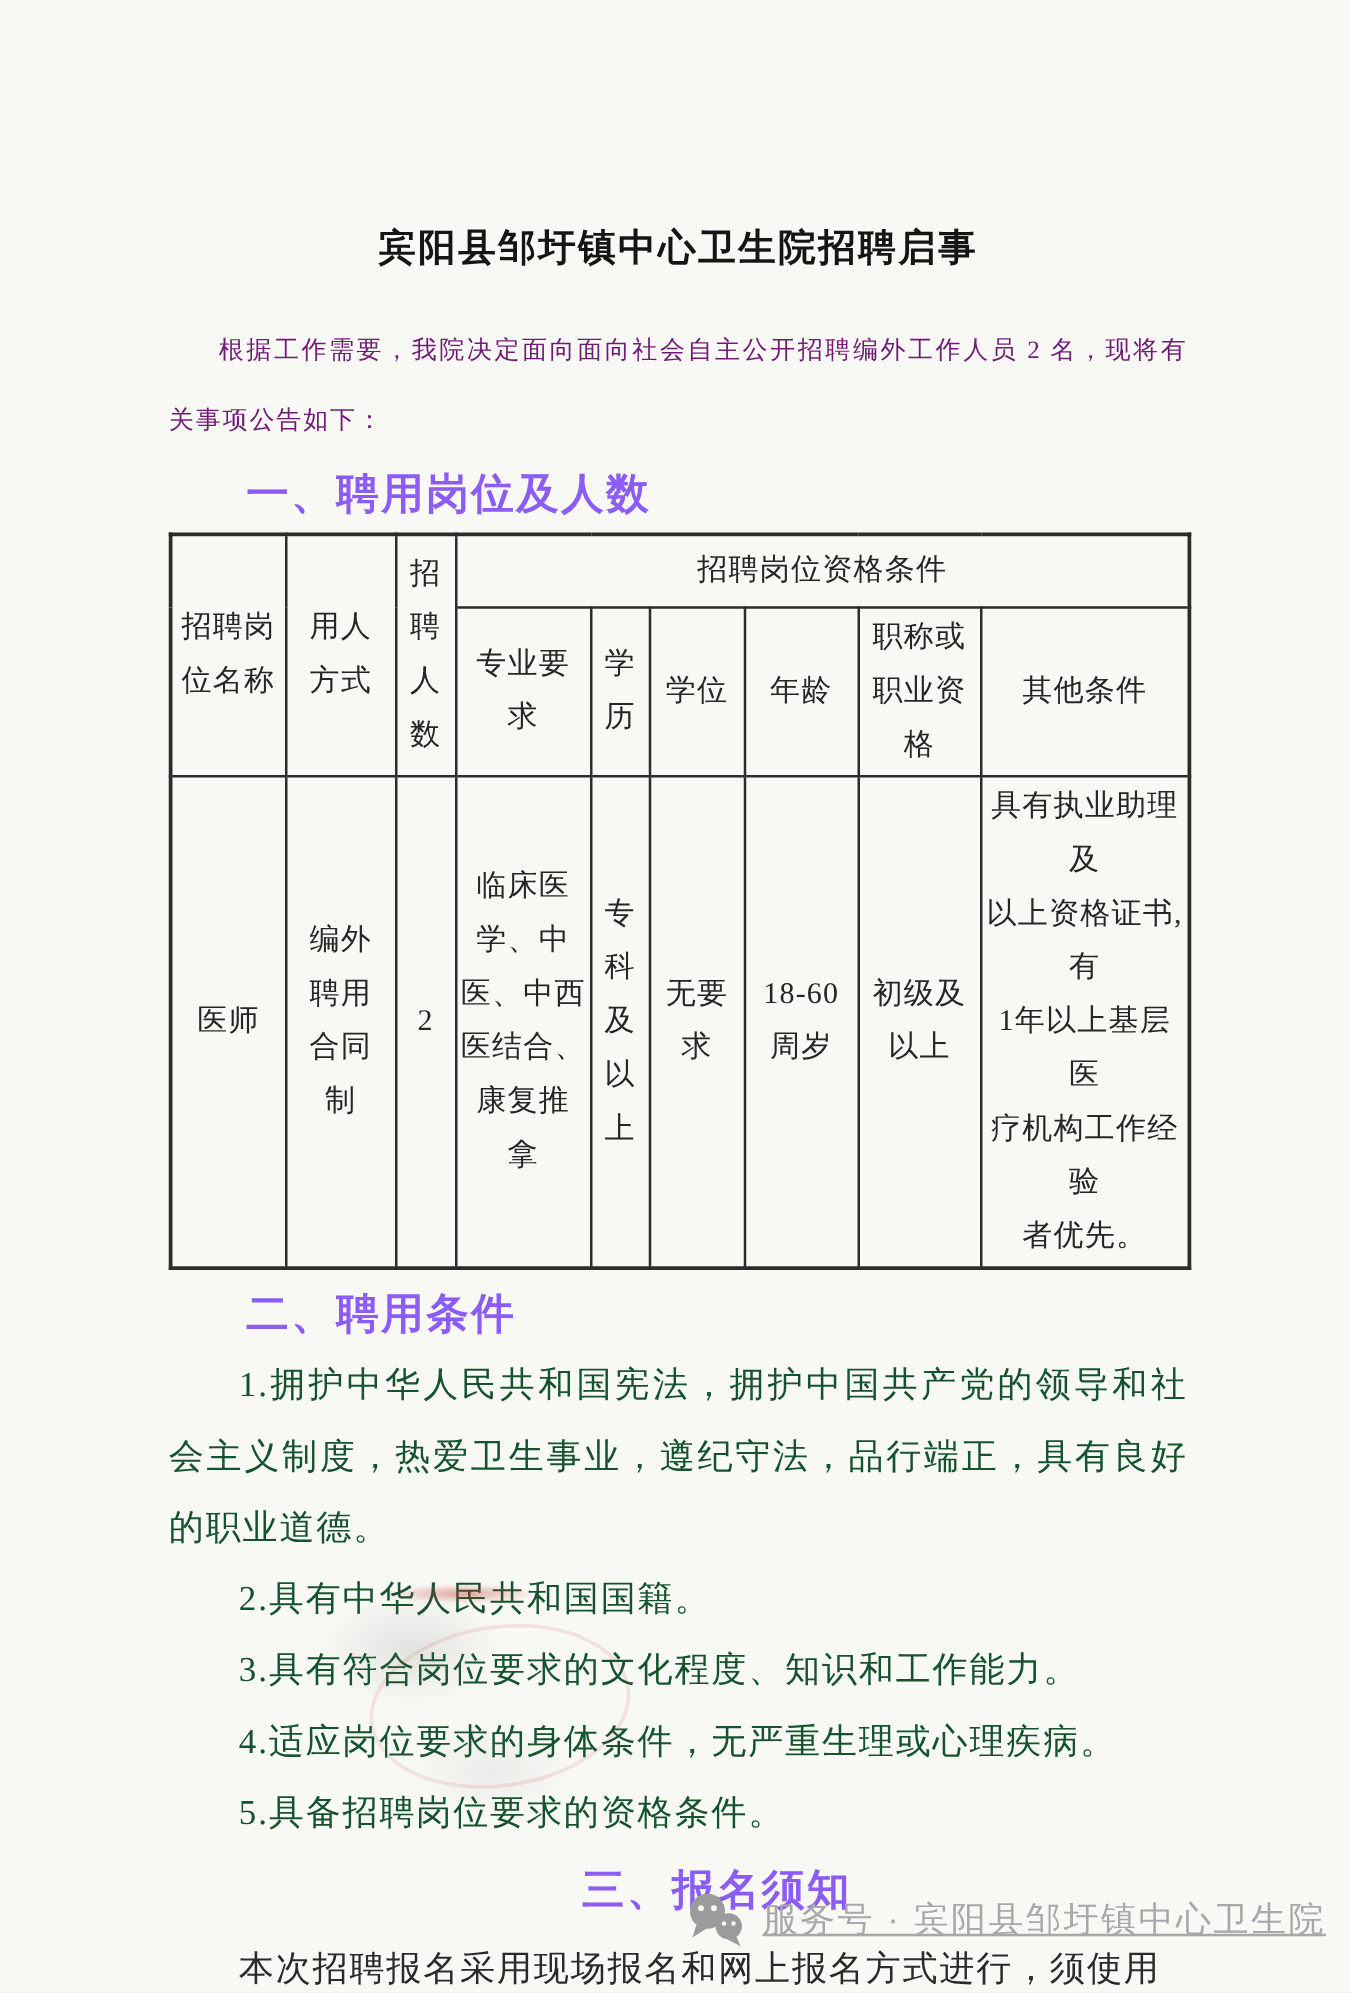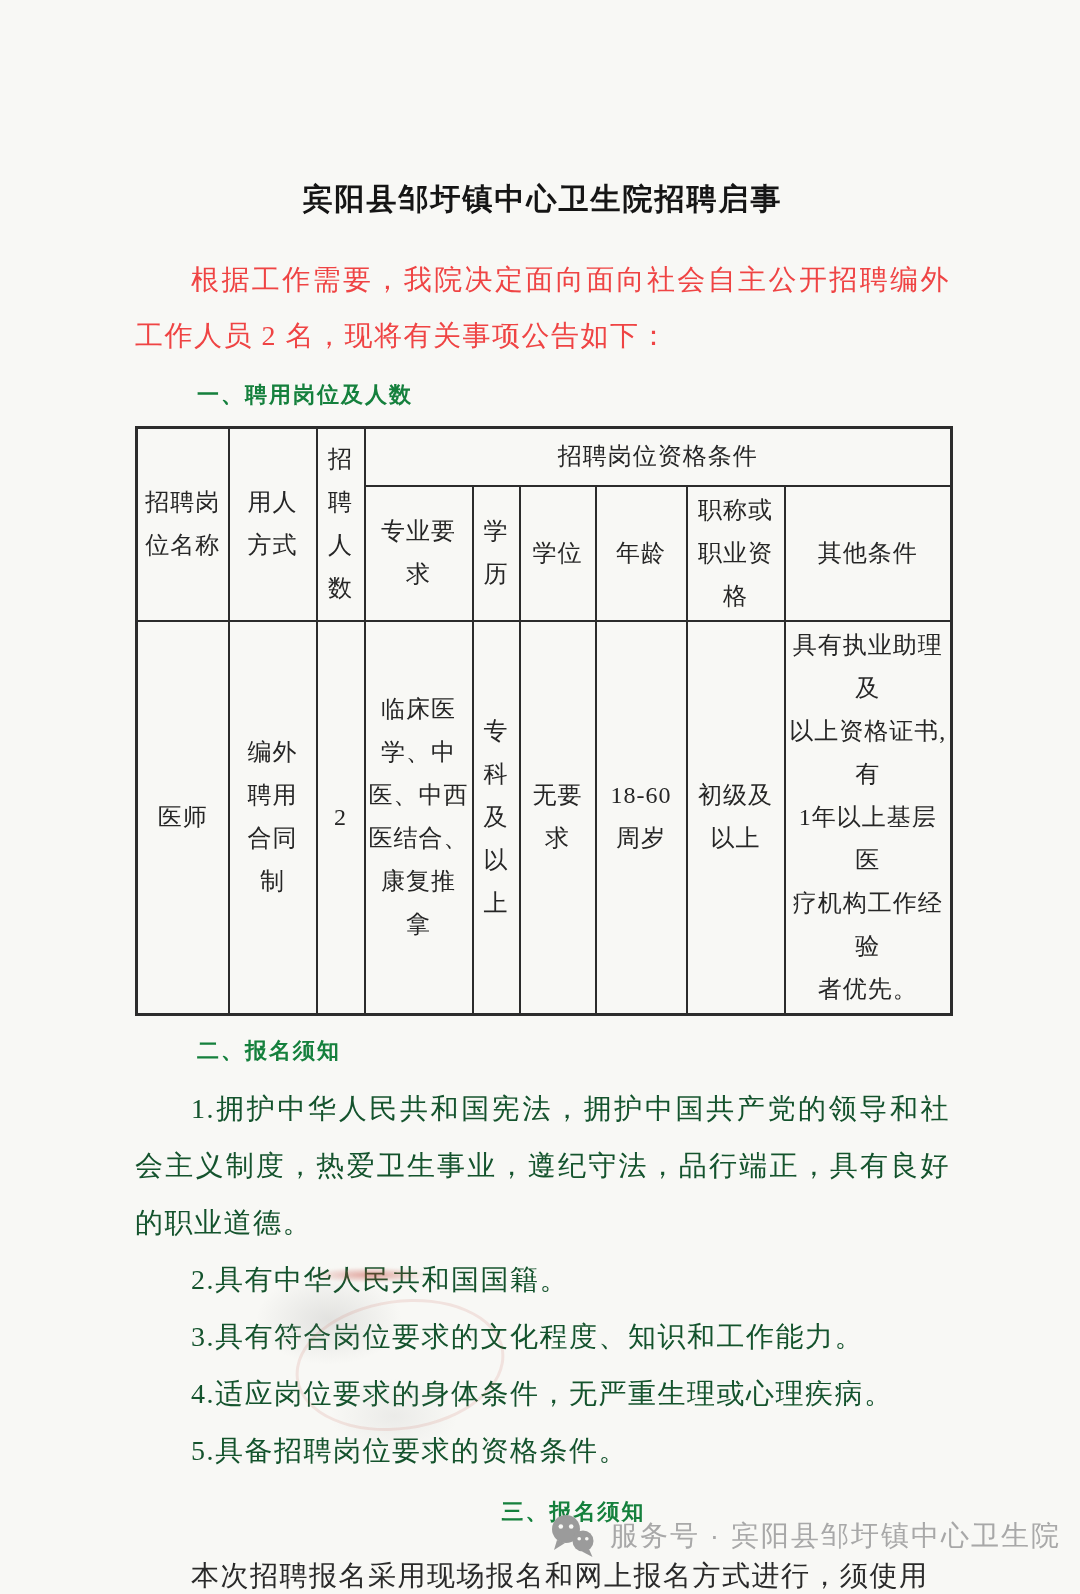--- a/index.html
+++ b/index.html
@@ -23,35 +23,35 @@
     text-align: center;
     font-size: 30px;
     line-height: 54px;
     font-weight: 900;
     letter-spacing: 2px;
     color: #151515;
     font-family: "Liberation Serif", "DejaVu Serif", serif;
   }
   .para {
     margin-top: 26px;
-    font-size: 28px;
+    font-size: 20px;
     line-height: 56px;
     letter-spacing: 1.5px;
     text-indent: 2em;
     text-align: justify;
-    color: #ef4444;
+    color: #701a75;
   }
   .sec-heading {
     margin-top: 8px;
     padding-left: 62px;
-    font-size: 22px;
+    font-size: 34px;
     line-height: 46px;
     font-weight: 700;
     letter-spacing: 2px;
-    color: #15803d;
+    color: #8b5cf6;
     font-family: "Liberation Sans", "DejaVu Sans", sans-serif;
   }
   .sec-heading.s2 { margin-top: 12px; }
   .sec-heading.s3 { margin-top: 10px; text-align: center; }
   table.jobs {
     margin-top: 8px;
     width: 815px;
     border-collapse: collapse;
     table-layout: fixed;
     background: transparent;
@@ -124,20 +124,21 @@
     top: 1514px;
     display: flex;
     align-items: center;
     gap: 12px;
   }
   .footer-text {
     font-size: 28px;
     letter-spacing: 2px;
     color: #a8a8a8;
     font-family: "Liberation Sans", "DejaVu Sans", sans-serif;
+    text-decoration: underline;
   }
   .wechat-icon { display: block; }
 </style>
 </head>
 <body>
 
 <div class="page">
   <div class="content">
 
     <h1 class="doc-title">宾阳县邹圩镇中心卫生院招聘启事</h1>
@@ -208,21 +209,21 @@
 以上</td>
         <td class="other-cell">具有执业助理及
 以上资格证书,有
 1年以上基层医
 疗机构工作经验
 者优先。</td>
       </tr>
     </tbody>
       </table>
 
-    <h2 class="sec-heading s2">二、报名须知</h2>
+    <h2 class="sec-heading s2">二、聘用条件</h2>
 
     <p class="list-para first">1.拥护中华人民共和国宪法，拥护中国共产党的领导和社会主义制度，热爱卫生事业，遵纪守法，品行端正，具有良好的职业道德。</p>
     <p class="list-para">2.具有中华人民共和国国籍。</p>
     <p class="list-para">3.具有符合岗位要求的文化程度、知识和工作能力。</p>
     <p class="list-para">4.适应岗位要求的身体条件，无严重生理或心理疾病。</p>
     <p class="list-para">5.具备招聘岗位要求的资格条件。</p>
 
     <h2 class="sec-heading s3">三、报名须知</h2>
 
     <p class="closing-para">本次招聘报名采用现场报名和网上报名方式进行，须使用有效</p>

